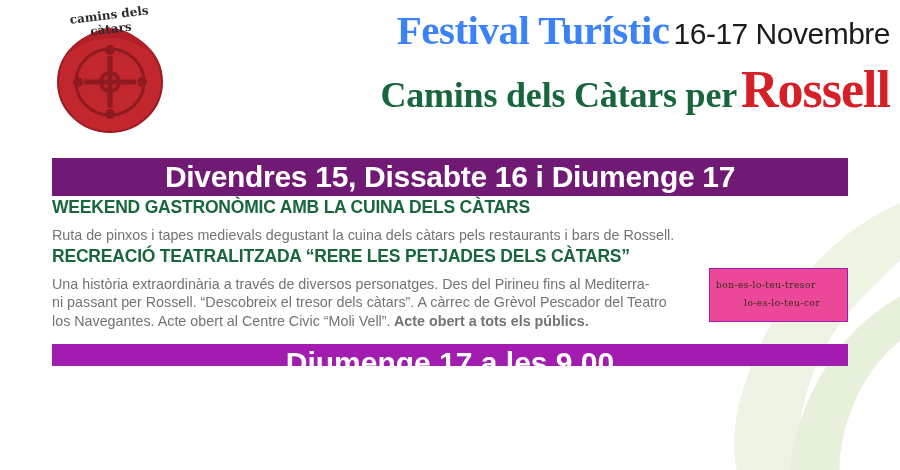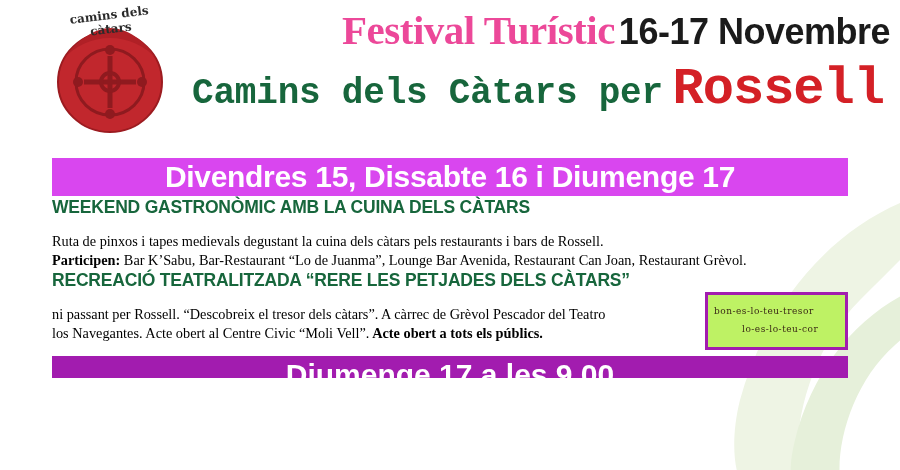--- a/index.html
+++ b/index.html
@@ -65,52 +65,52 @@
     right: 10px;
   }
   .line1 {
     text-align: right;
     white-space: nowrap;
     font-family: "Liberation Serif", serif;
   }
   .line1 .t-festival {
     font-size: 41px;
     font-weight: bold;
-    color: #ec4899;
+    color: #3b82f6;
     letter-spacing: -0.5px;
   }
   .line1 .t-dates {
-    font-size: 36px;
-    font-weight: bold;
+    font-size: 30px;
+    font-weight: normal;
     color: #1b1b1b;
     font-family: "Liberation Sans", sans-serif;
     letter-spacing: -0.5px;
   }
   .line2 {
-    text-align: center;
+    text-align: right;
     white-space: nowrap;
     margin-top: 6px;
-    font-family: Liberation Mono, monospace;
+    font-family: Liberation Serif, serif;
   }
   .line2 .t-camins {
     font-size: 36px;
     font-weight: bold;
     color: #17663c;
     letter-spacing: -0.2px;
   }
   .line2 .t-rossell {
     font-size: 52px;
     font-weight: bold;
     color: #d42026;
     letter-spacing: -1px;
   }
 
   
   .band {
-    background: #d946ef;
+    background: #701a75;
     color: #ffffff;
     text-align: center;
     font-weight: bold;
     font-family: "Liberation Sans", sans-serif;
     letter-spacing: -0.3px;
   }
   .band-1 {
     margin: 10px 52px 0 52px;
     height: 38px;
     line-height: 38px;
@@ -128,37 +128,36 @@
     position: relative;
   }
   .sec-title {
     color: #17663c;
     font-weight: bold;
     font-size: 17.5px;
     margin-top: 1px;
     letter-spacing: -0.2px;
   }
   .sec-body {
-    color: #000000;
+    color: #737373;
     font-size: 14.3px;
     line-height: 18.5px;
-    margin-top: 14px;
-    font-family: Liberation Serif, serif;
+    margin-top: 8px;
   }
   .sec-body b { font-weight: bold; }
 
   
   .manuscript {
     position: absolute;
     right: 0px;
     top: 22px;
     width: 137px;
     height: 52px;
-    background: #bef264;
-    border: 3px solid #a21caf;
+    background: #ec4899;
+    border: 1px solid #a21caf;
     overflow: hidden;
   }
   .ms-line {
     position: absolute;
     left: 6px;
     font-family: "DejaVu Serif", serif;
     font-size: 9px;
     color: #3a2a16;
     white-space: nowrap;
     letter-spacing: 0.5px;
@@ -220,33 +219,33 @@
         <span class="t-rossell">Rossell</span>
       </div>
     </div>
   </div>
 
   <div class="band band-1">Divendres 15, Dissabte 16 i Diumenge 17</div>
   <div class="section">
     <div class="sec-title">WEEKEND GASTRONÒMIC AMB LA CUINA DELS CÀTARS</div>
     <div class="sec-body">
       <div>Ruta de pinxos i tapes medievals degustant la cuina dels càtars pels restaurants i bars de Rossell.</div>
-      <div><b>Participen:</b><span> Bar K’Sabu, Bar-Restaurant “Lo de Juanma”, Lounge Bar Avenida, Restaurant Can Joan, Restaurant Grèvol.</span></div>
     </div>
   </div>
 
   <div class="section">
     <div class="sec-title">RECREACIÓ  TEATRALITZADA “RERE LES PETJADES DELS CÀTARS”</div>
 
     <div class="manuscript">
       <div class="ms-line ms-l1">bon-es-lo-teu-tresor</div>
       <div class="ms-line ms-l2">lo-es-lo-teu-cor</div>
     </div>
 
     <div class="sec-body text-narrow">
+      <div>Una història extraordinària a través de diversos personatges.  Des del Pirineu fins al Mediterra-</div>
       <div>ni passant per Rossell. “Descobreix el tresor dels càtars”.  A càrrec de Grèvol Pescador del Teatro</div>
       <div><span>los Navegantes. Acte obert al Centre Civic “Moli Vell”.</span><b> Acte obert a tots els públics.</b></div>
     </div>
   </div>
 
   <div class="band-cut">
     <div class="inner">Diumenge 17 a les 9.00</div>
   </div>
 
 </div>

